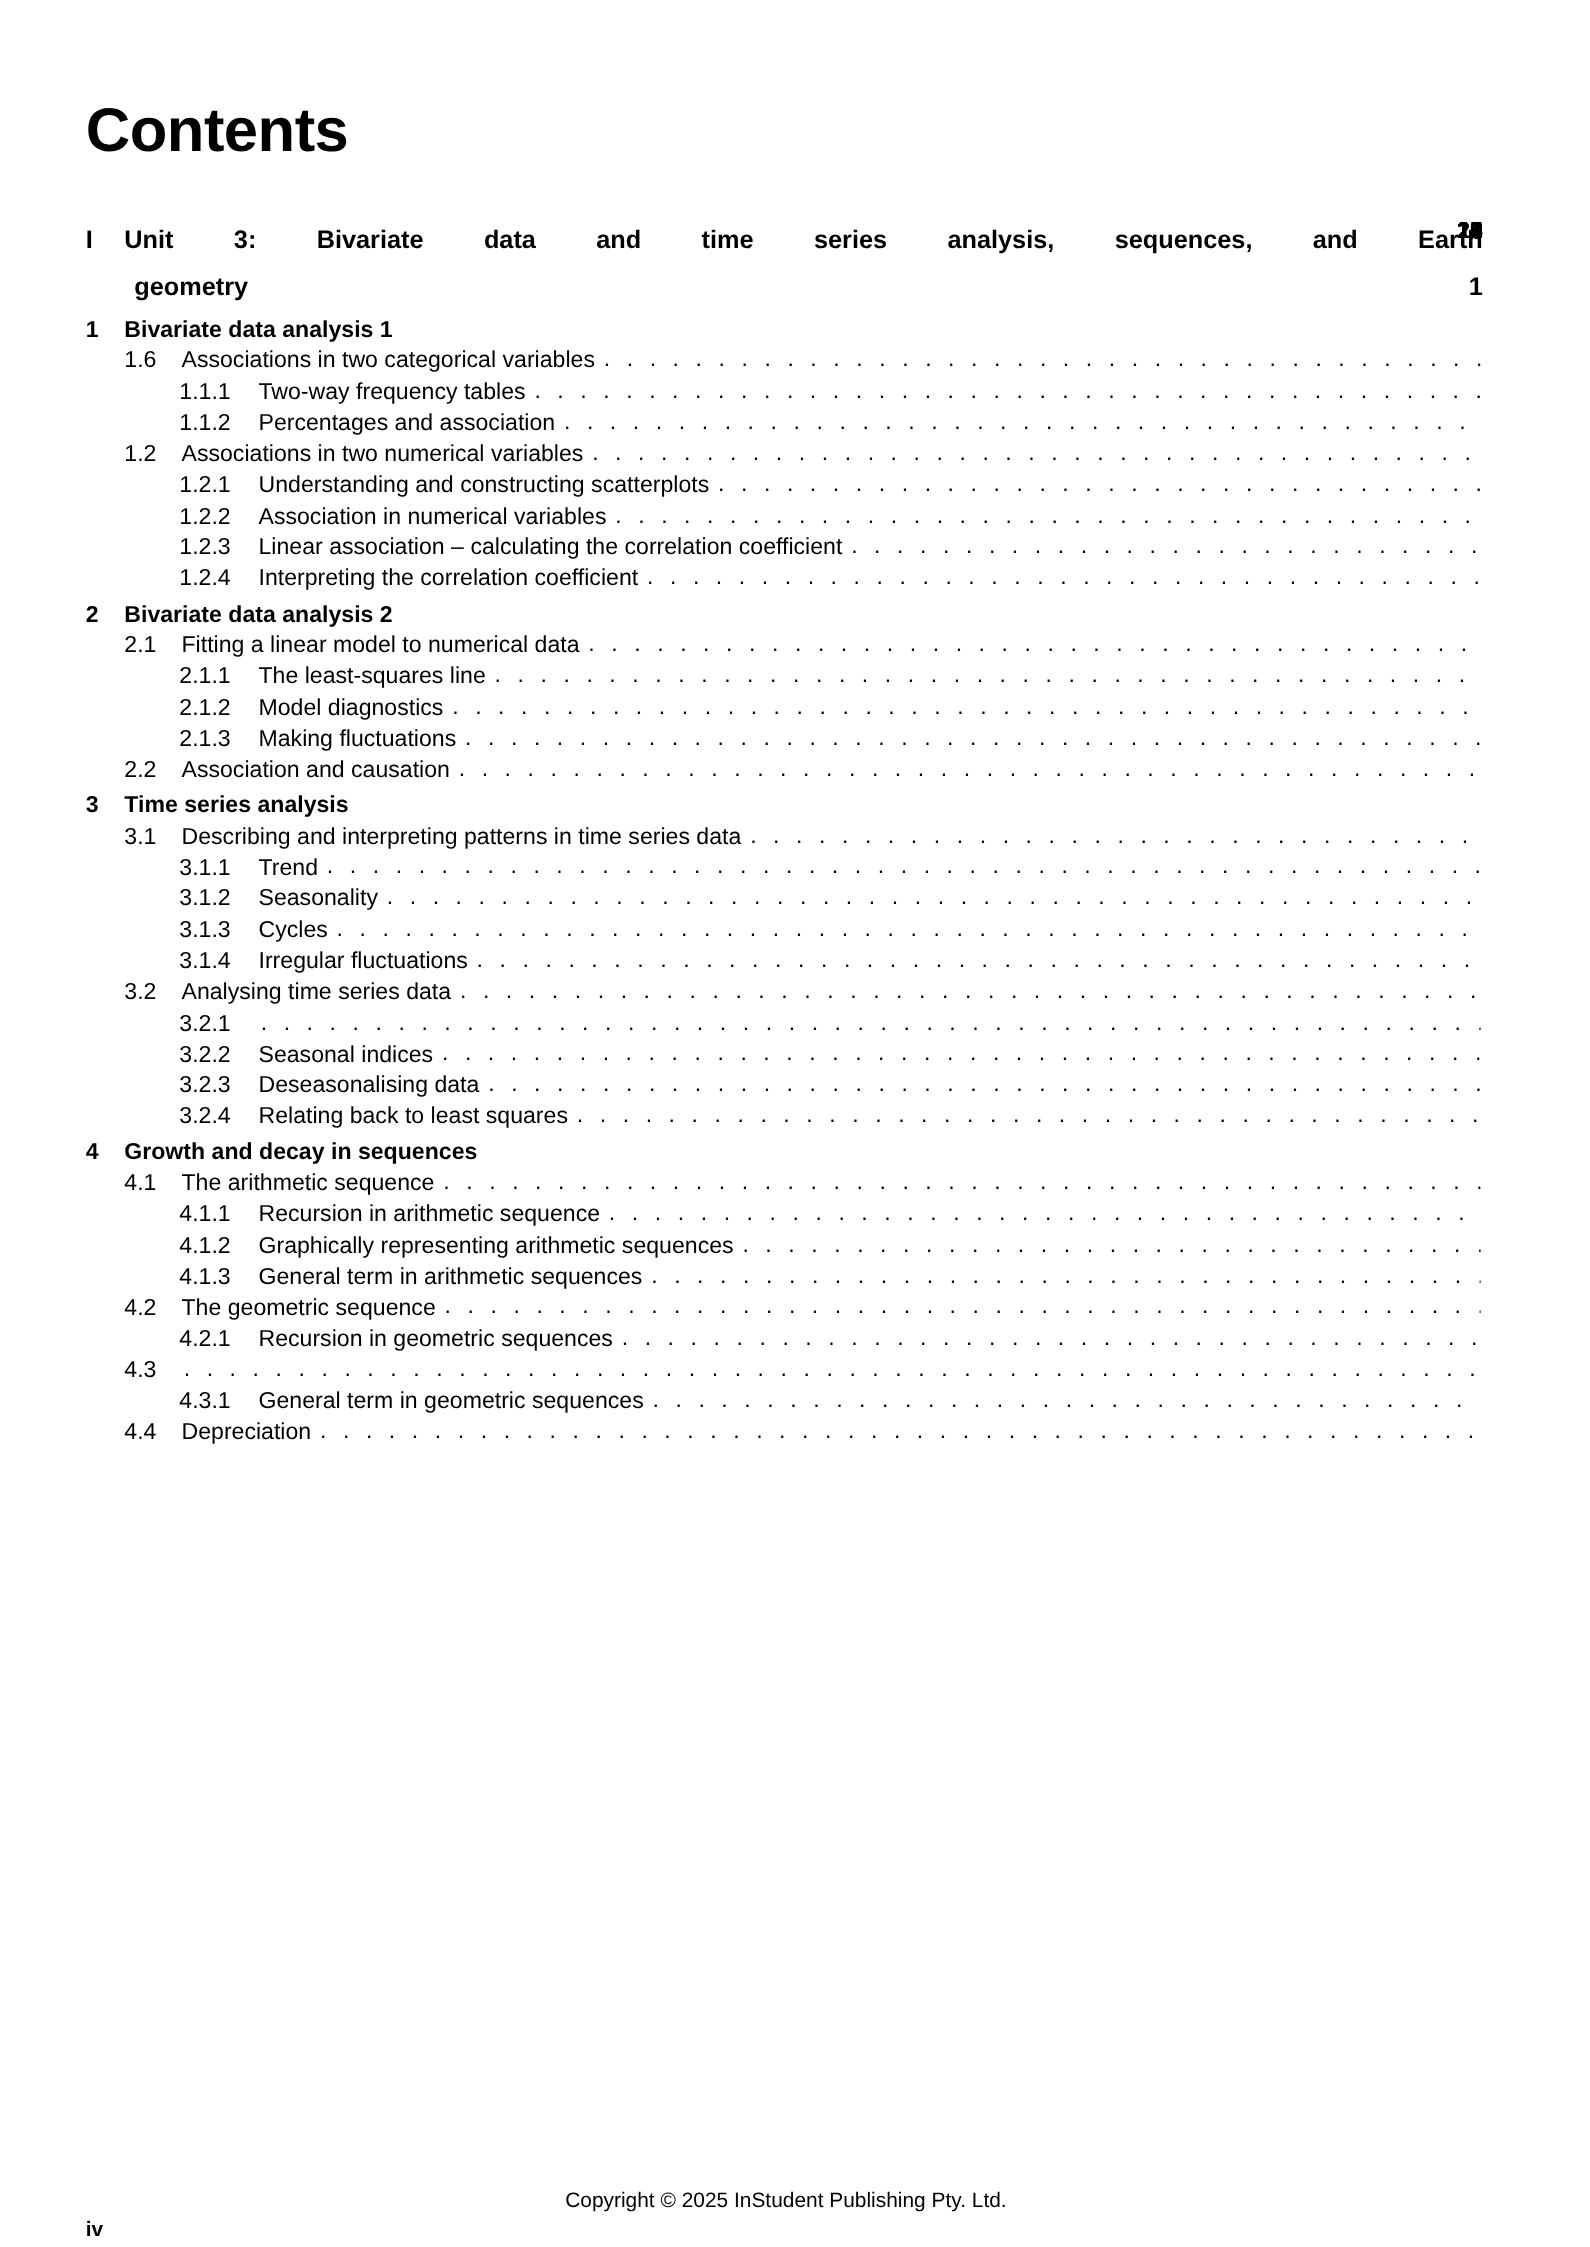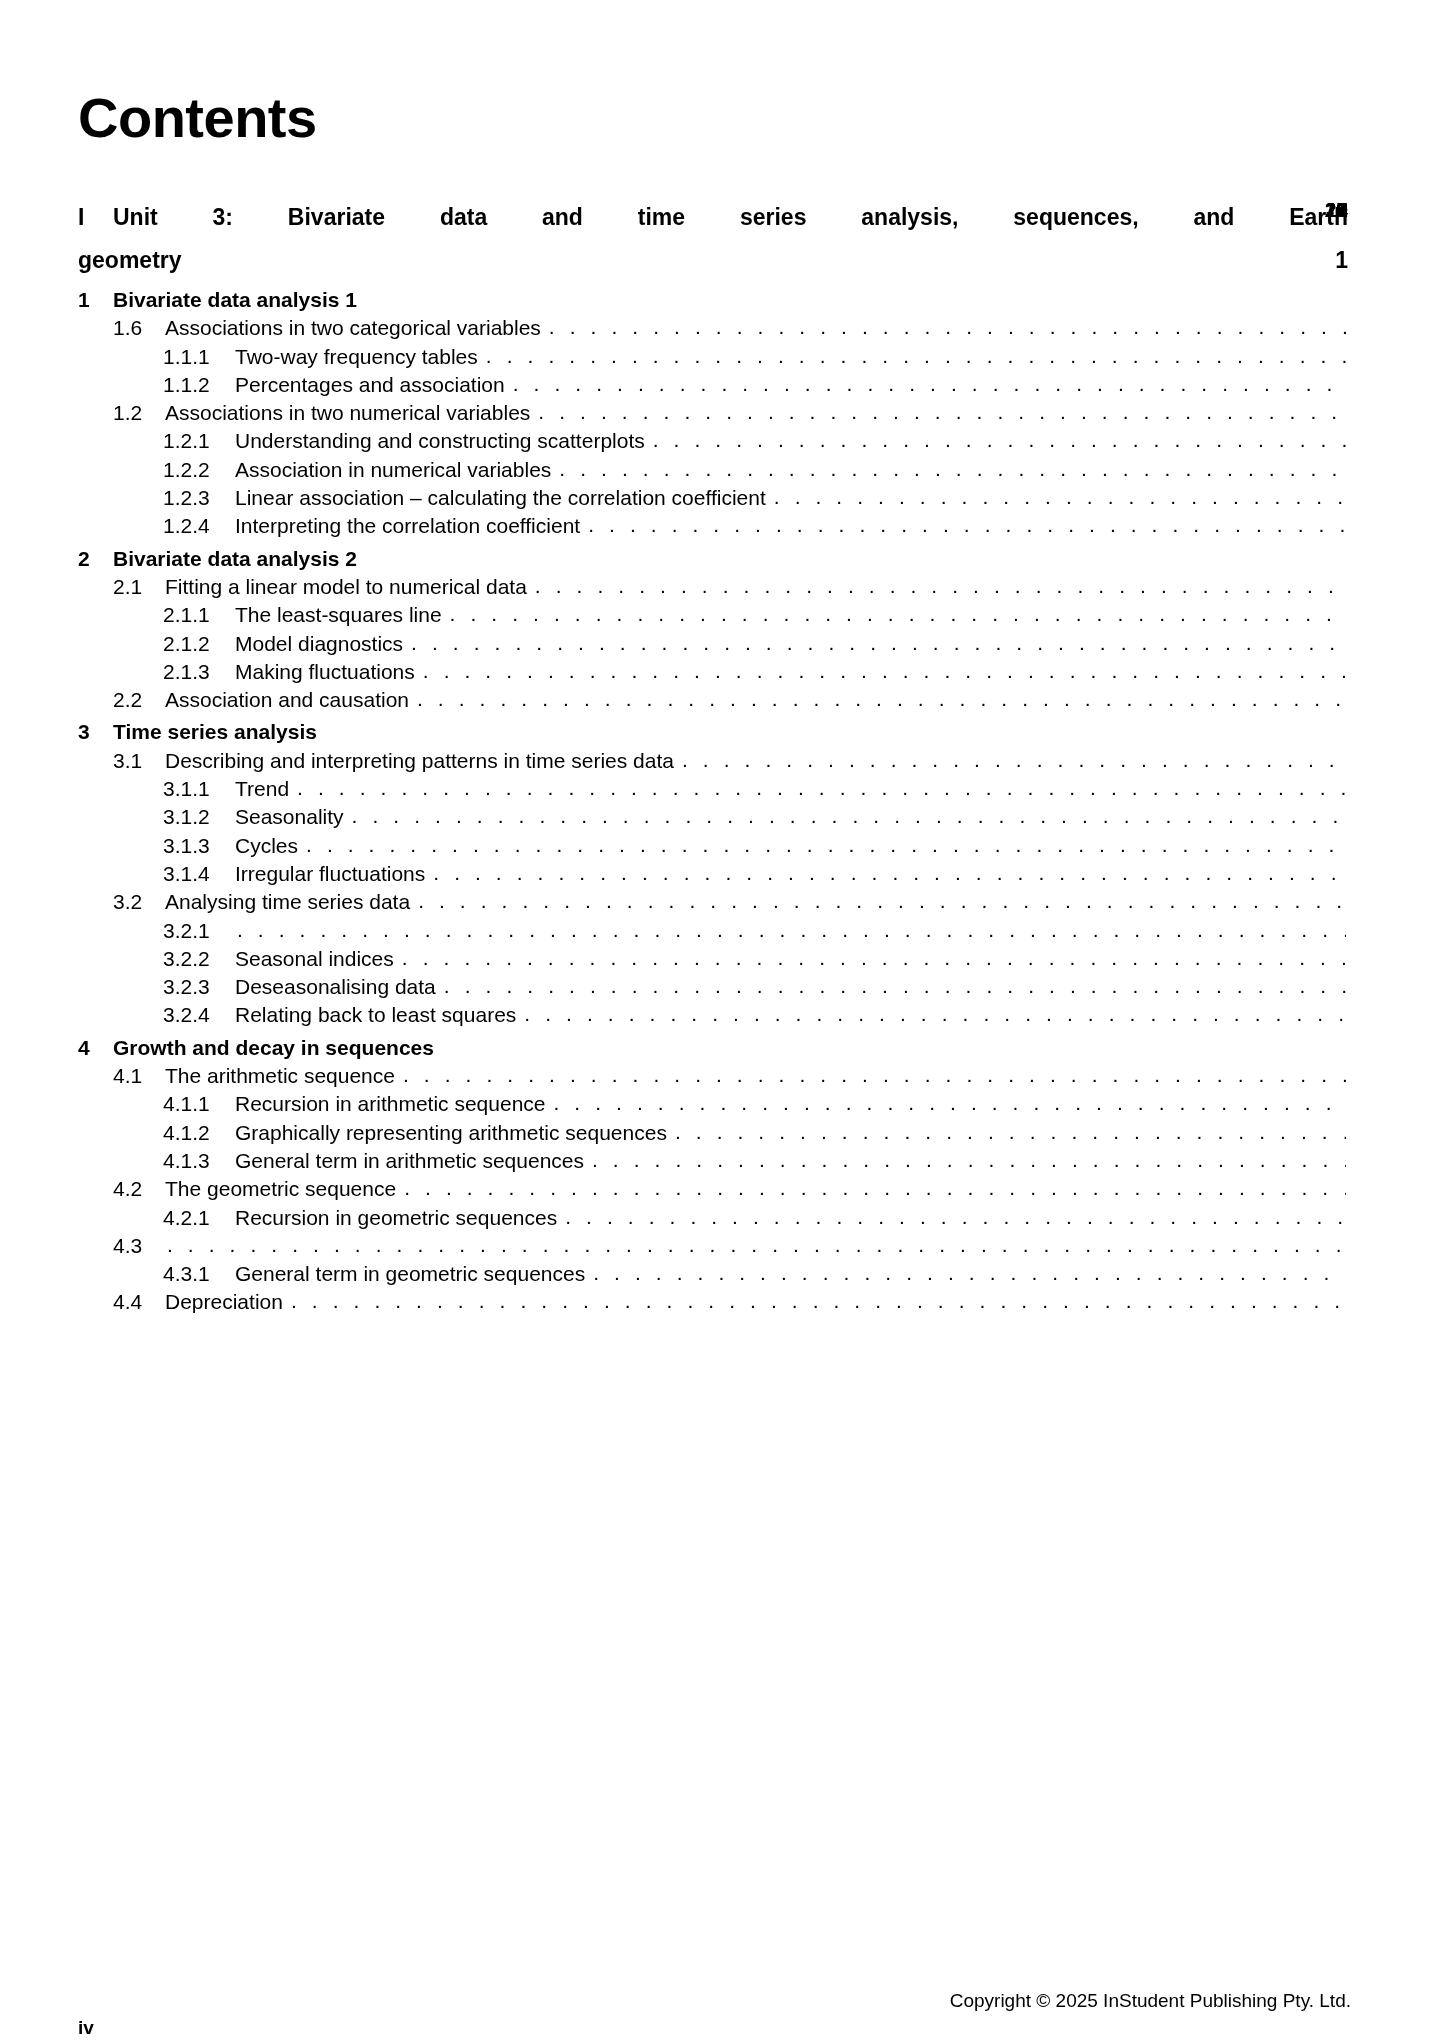--- a/index.html
+++ b/index.html
@@ -60,20 +60,21 @@
   .part-text {
     flex: 1 1 auto;
     text-align: justify;
     text-align-last: justify;
   }
   .part-second {
     display: flex;
     align-items: baseline;
     justify-content: space-between;
     margin-top: 0px;
+    margin-left: 44px;
   }
   .part-second-text { flex: 0 0 auto; }
   .part-page { flex: 0 0 auto; text-align: right; }
 
   
   .entry {
     display: flex;
     align-items: baseline;
     line-height: 28.3px;
     font-size: 21px;
@@ -135,21 +136,21 @@
     left: 0;
     top: 0;
     font-weight: bold;
     margin-top: 28px;
   }
   .footer-copy {
     position: absolute;
     left: 0;
     right: 16px;
     top: 1px;
-    text-align: right;
+    text-align: center;
   }
 </style>
 </head>
 <body>
 
 <div class="page">
 
   <div class="toc-title">Contents</div>
 
   <div class="toc-body">

